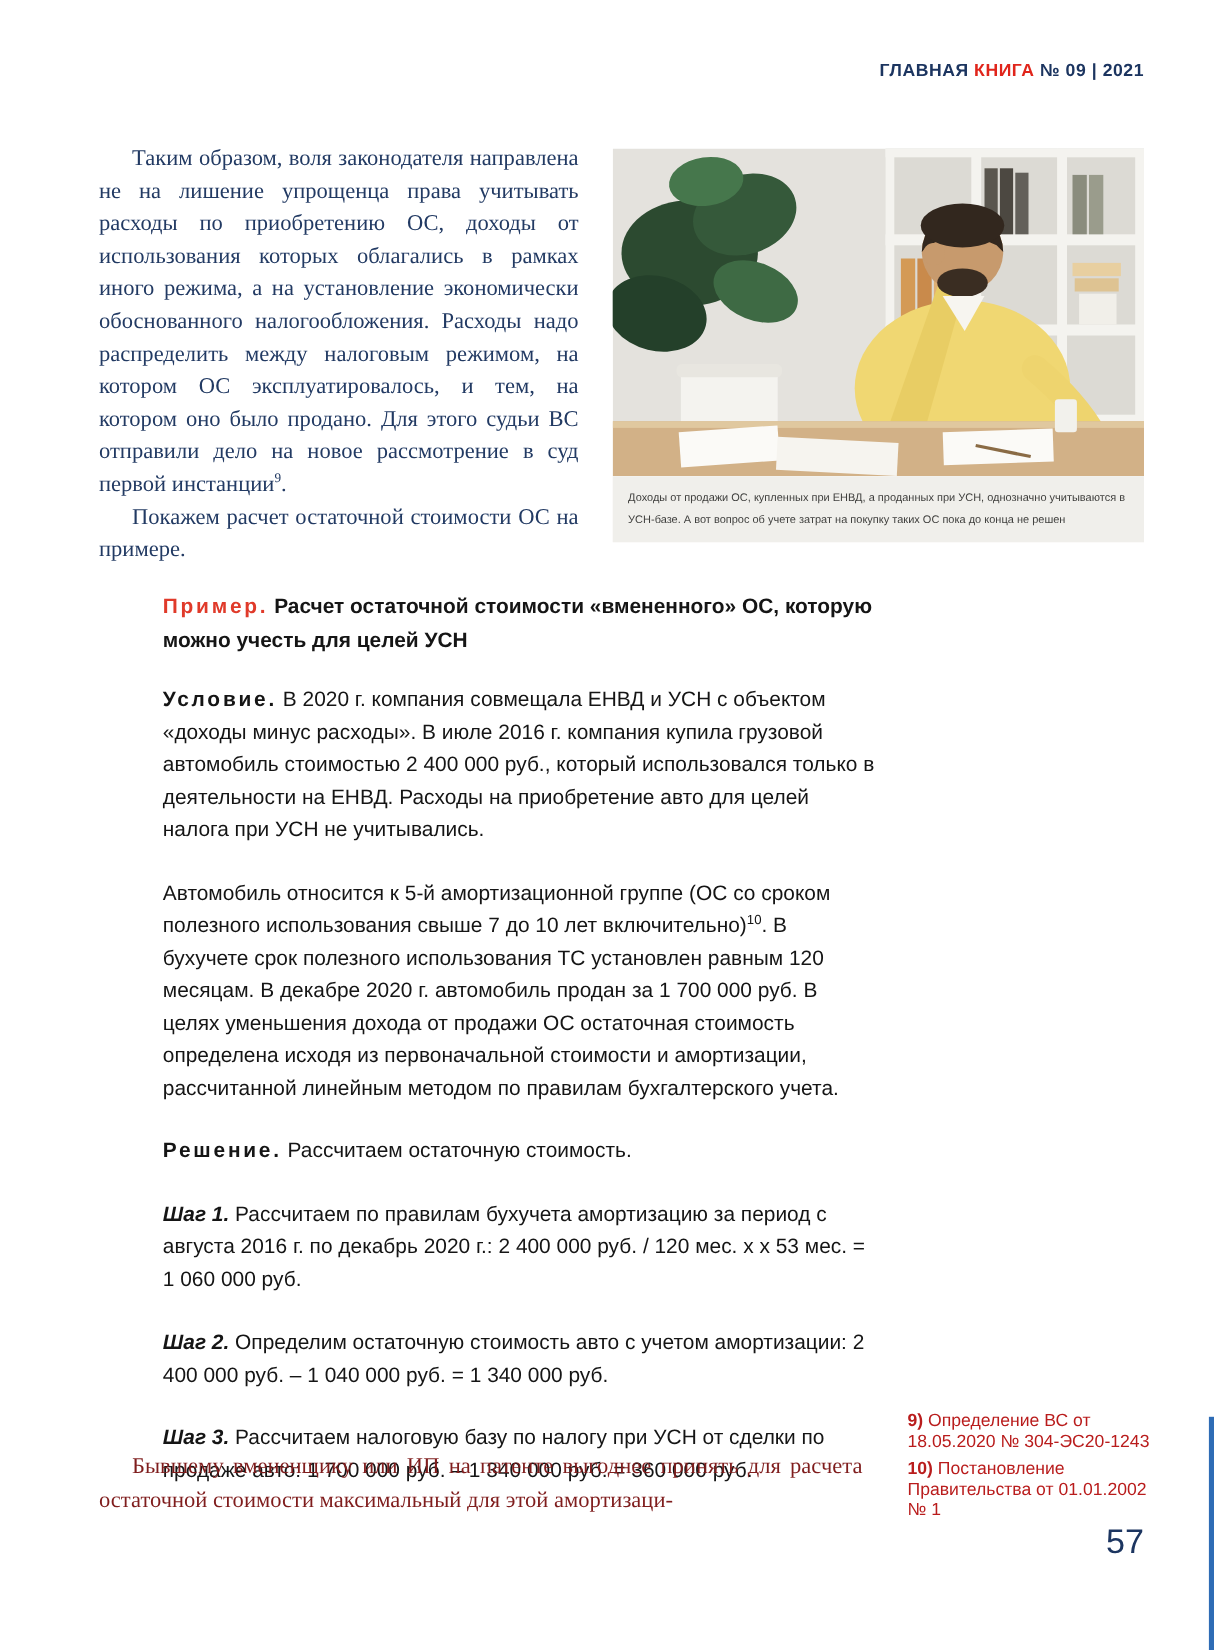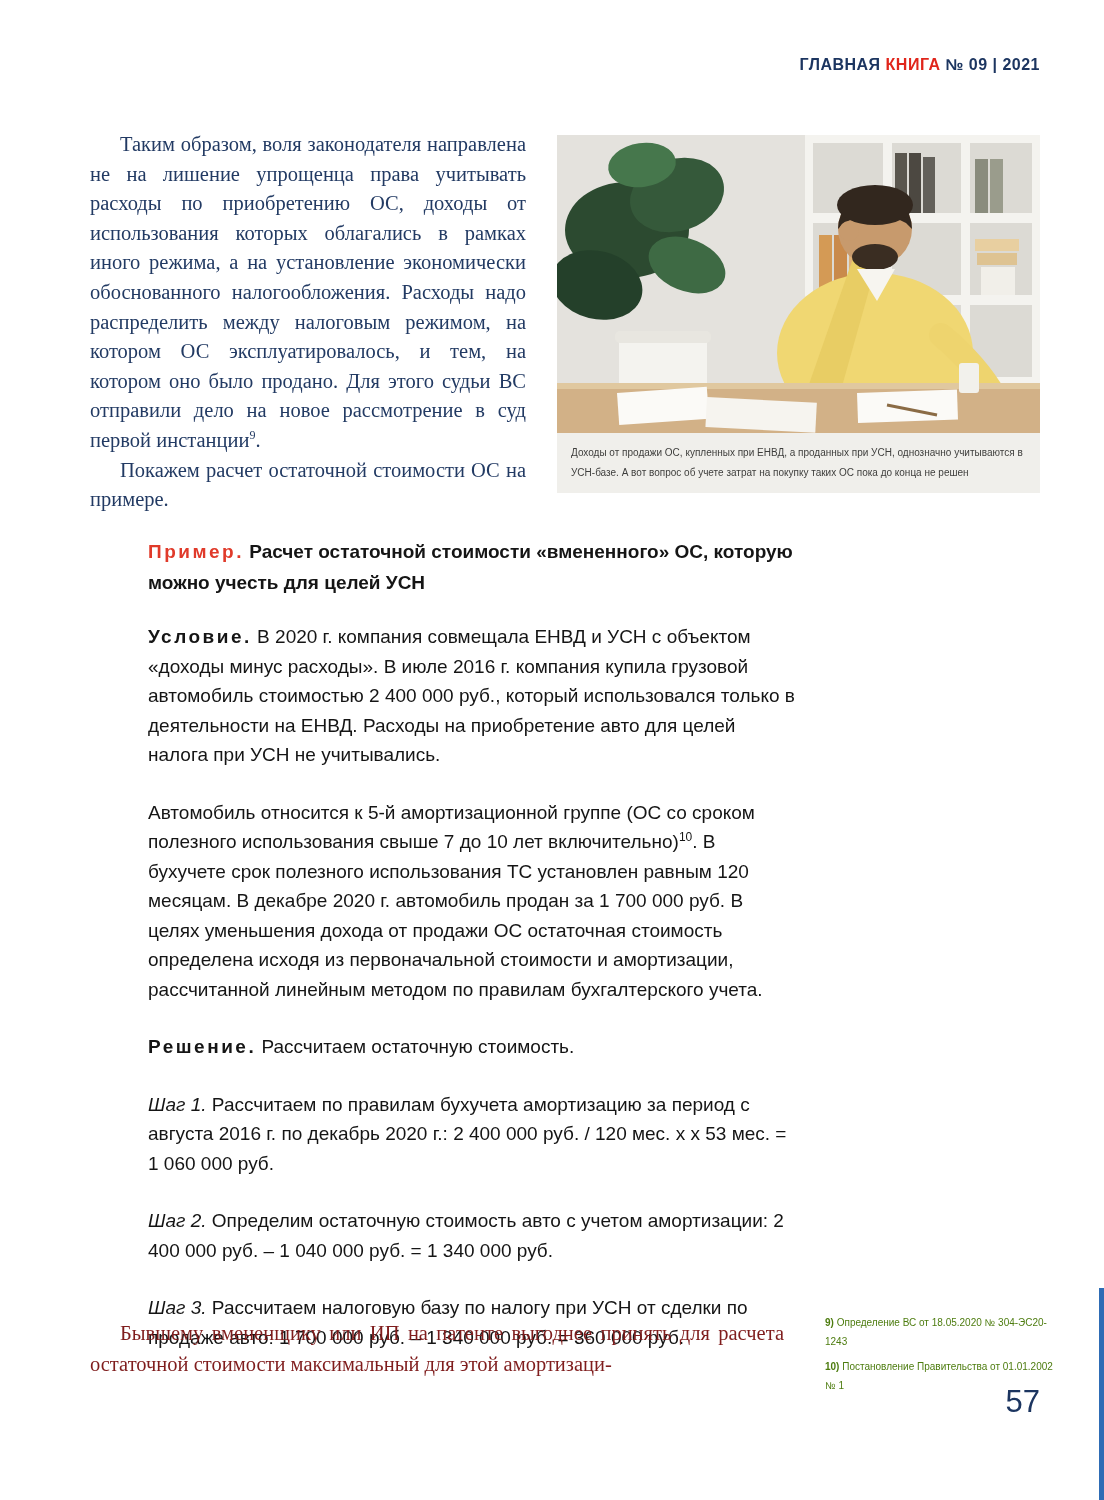--- a/index.html
+++ b/index.html
@@ -41,34 +41,34 @@
 
   
   .example {
     position:absolute; left:148px; top:536px; width:648px;
     font-size:19px; line-height:29.5px; color:#151515;
   }
   .example p { margin-bottom:28px; }
   .ex-title { font-weight:bold; line-height:31px; margin-bottom:24px !important; }
   .label-red { color:#e03a2a; font-weight:bold; letter-spacing:2.5px; }
   .spaced-label { font-weight:bold; letter-spacing:2.5px; }
-  .step-label { font-weight:normal; font-style:italic; }
+  .step-label { font-weight:bold; font-style:italic; }
 
   
   .closing {
     position:absolute; left:90px; top:1318px; width:694px;
     font-family:"Liberation Serif", serif;
     font-size:20.5px; line-height:31px; color:#7f1d1d; text-align:justify;
   }
   .closing p { text-indent:30px; }
 
   
   .footnotes {
-    position:absolute; left:825px; top:1314px; width:232px;
-    font-size:10px; line-height:18.5px; color:#4d7c0f;
+    position:absolute; left:825px; top:1283px; width:232px;
+    font-size:16px; line-height:18.5px; color:#b91c1c;
   }
   .footnotes .fn { margin-bottom:7px; }
   .footnotes b { font-weight:bold; }
 
   
   .pagenum {
     position:absolute; right:64px; top:1384px;
     font-family:Liberation Sans, sans-serif; font-size:31px; color:#1c3560;
   }
   .edge-strip {

